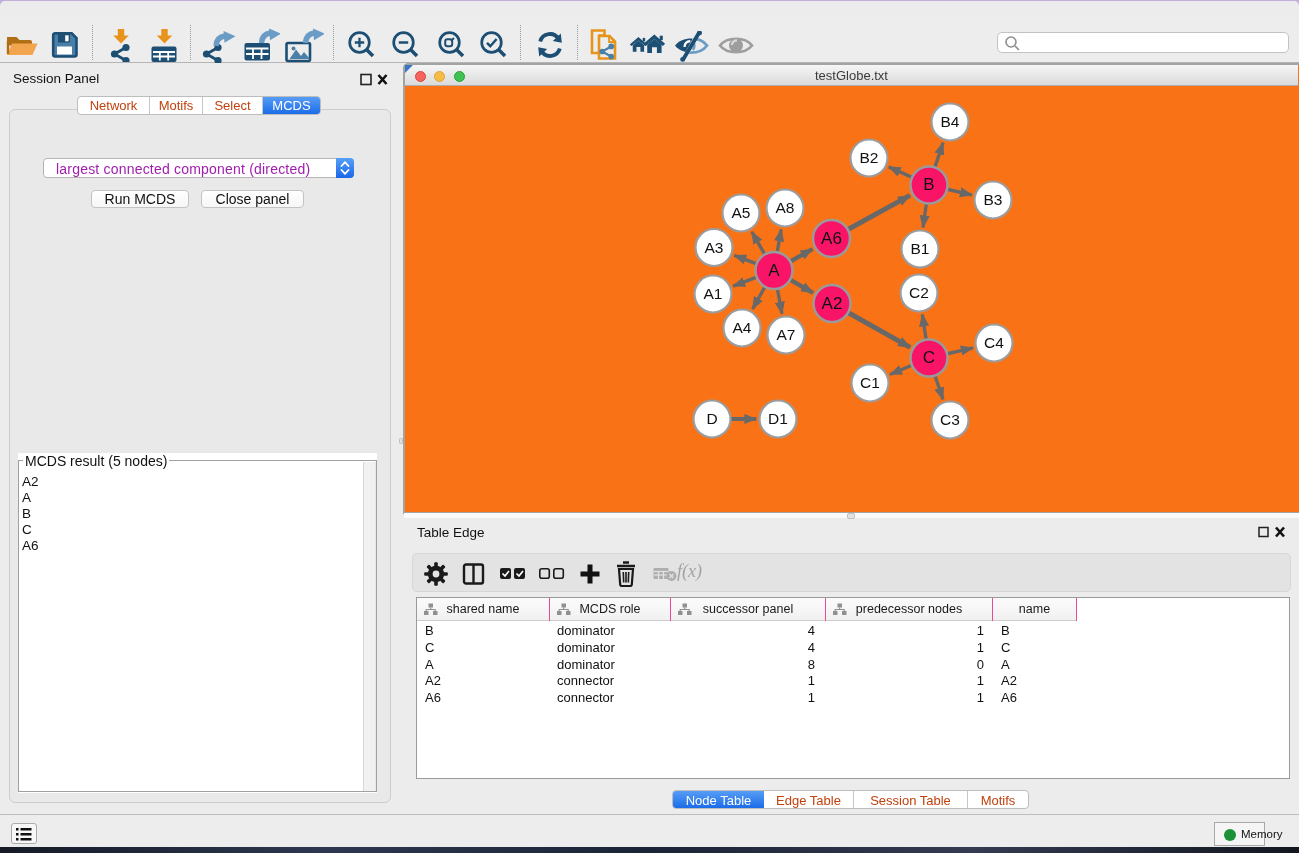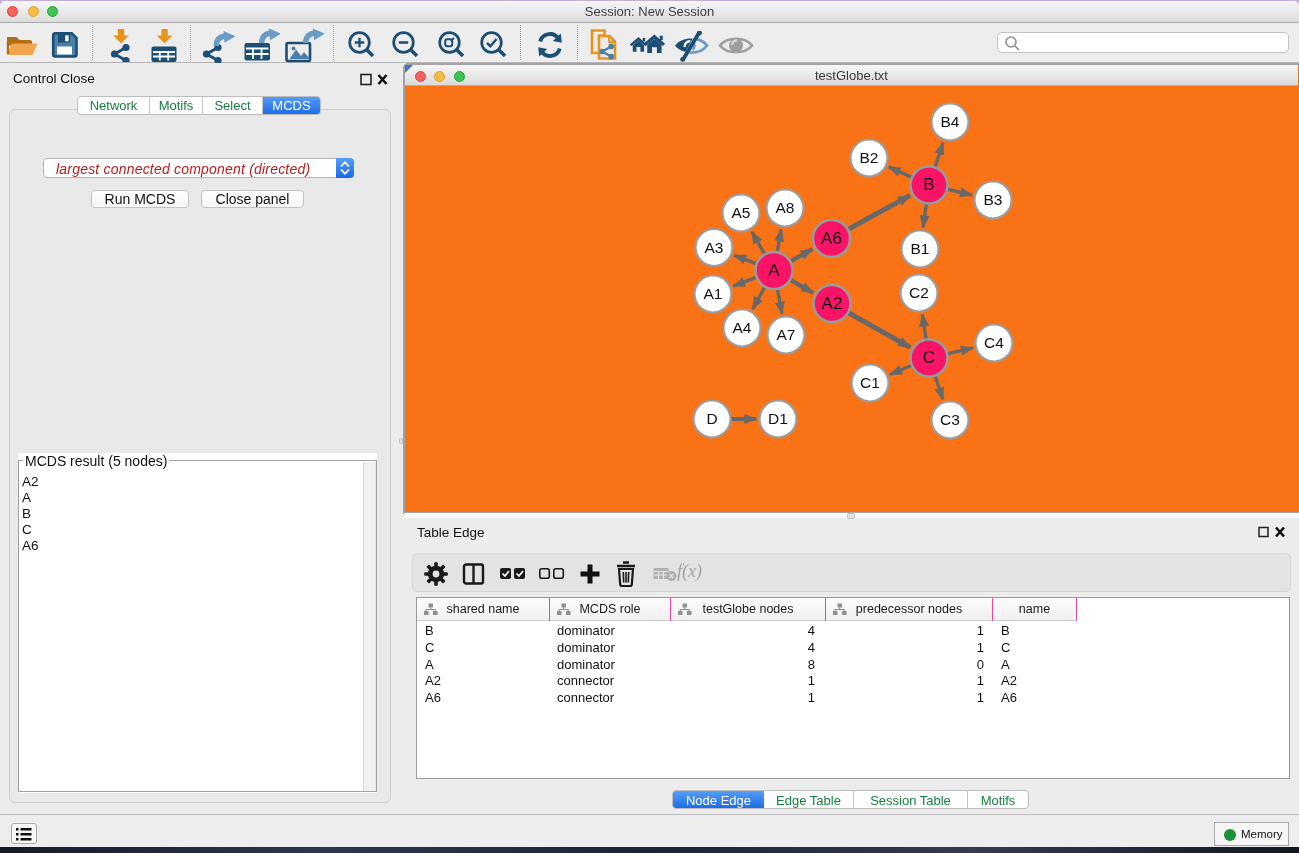--- a/index.html
+++ b/index.html
@@ -19,36 +19,36 @@
 .tl { position:absolute; width:11px; height:11px; border-radius:50%; top:5px; }
 #toolbar { position:absolute; left:0; top:22px; width:1299px; height:40px; background:#ededed; border-bottom:1px solid #b5b5b5; }
 .sep { position:absolute; top:2px; height:35px; width:0; border-left:1px dotted #9a9a9a; }
 #searchbox { position:absolute; left:997px; top:9px; width:292px; height:21px; background:#fff; border:1px solid #c2c2c2; border-radius:5px; }
 #statusbar { position:absolute; left:0; top:813px; width:1299px; height:32px; background:#ededed; border-top:1px solid #bdbdbd; }
 #wallpaper { position:absolute; left:0; top:847px; width:1299px; height:6px; background:linear-gradient(90deg,#151a26,#2d3750 25%,#1b2336 50%,#343b52 75%,#12161f); }
 
 #cp-title { position:absolute; left:13px; top:70px; font-size:13.5px; color:#111; }
 #cp-pane { position:absolute; left:9px; top:108px; width:382px; height:694px; background:#e9e9e9; border:1px solid #cdcdcd; border-radius:6px; }
 .tabgrp { position:absolute; display:flex; border:1px solid #bdbdbd; border-radius:4px; background:#fff; overflow:hidden; height:19px; }
-.tabgrp .tab { font-size:13px; color:#15803d; text-align:center; line-height:17px; border-right:1px solid #c6c6c6; }
+.tabgrp .tab { font-size:13px; color:#c2410c; text-align:center; line-height:17px; border-right:1px solid #c6c6c6; }
 .tabgrp .tab:last-child { border-right:none; }
 .tabgrp .tab.sel { background:linear-gradient(#569df6,#1c6ce8); color:#fff; border-right:none; }
 #cp-tabs { left:77px; top:95px; }
 #opt-label { position:absolute; left:10px; top:134px; width:374px; text-align:center; font-size:14px; color:#111; }
 #dropdown { position:absolute; left:43px; top:157px; width:311px; height:20px; background:#fff; border:1px solid #b6b6b6; border-radius:4px; }
-#dropdown .txt { position:absolute; left:12px; top:1.5px; font-size:14px; letter-spacing:0.2px; color:#b91c1c;font-style:italic; }
+#dropdown .txt { position:absolute; left:12px; top:1.5px; font-size:14px; letter-spacing:0.2px; color:#a21caf; }
 #dropdown .step { position:absolute; right:-1px; top:-1px; width:18px; height:20px; border-radius:0 4px 4px 0; background:linear-gradient(#56a0f8,#1a66e8); }
 .btn { position:absolute; height:18px; background:linear-gradient(#ffffff,#f6f6f6); border:1px solid #c3c3c3; border-radius:4px; font-size:14px; color:#111; text-align:center; line-height:16px; }
 #fieldset { position:absolute; left:18px; top:452px; width:359px; height:340px; background:#fff; }
 #fieldset .bord { position:absolute; left:0px; top:7px; width:359px; height:332px; border:1px solid #a0a0a0; }
 #fieldset .legend { position:absolute; left:5px; top:0px; background:#fff; padding:0 2px; font-size:14px; color:#111; }
 #fieldset .items { position:absolute; left:4px; top:21px; font-size:13.5px; color:#111; line-height:16px; }
 #fieldset .sbar { position:absolute; right:1.5px; top:9px; width:13px; height:329px; background:#f1f1f1; border-left:1px solid #d8d8d8; border-right:1px solid #e8e8e8; }
 #listbtn { position:absolute; left:11px; top:822px; width:26px; height:21px; background:#f7f7f7; border:1px solid #ababab; border-radius:3px; }
-#membtn { position:absolute; left:1214px; top:821px; width:75px; height:24px; background:#f5f5f5; border:1px solid #a8a8a8; }
+#membtn { position:absolute; left:1214px; top:821px; width:51px; height:24px; background:#f5f5f5; border:1px solid #a8a8a8; }
 #membtn .dot { position:absolute; left:9px; top:6px; width:12px; height:12px; border-radius:50%; background:#1d9136; }
 #membtn .t { position:absolute; left:26px; top:5px; font-size:11.5px; color:#111; }
 
 #netwin { position:absolute; left:403px; top:62px; width:952px; height:451px; background:#f97316; border:2px solid #a3a3a3; border-radius:5px 0 0 0; }
 #nw-title { position:absolute; left:0; top:0; width:893px; height:21px; background:linear-gradient(#f6f6f6,#dadada); border-bottom:1px solid #aeaeae; border-radius:5px 0 0 0; }
 #nw-title .title { position:absolute; left:0; right:0; top:3px; text-align:center; font-size:13px; color:#3a3a3a; }
 
 #tp-title { position:absolute; left:417px; top:524px; font-size:13.5px; color:#111; }
 #tp-toolbar { position:absolute; left:412px; top:552px; width:879px; height:39px; background:#e3e3e3; border:1px solid #d6d6d6; border-radius:5px; }
 #tbl { position:absolute; left:416px; top:596px; width:874px; height:182px; background:#fff; border:1px solid #9a9a9a; }
@@ -57,26 +57,20 @@
 #tbl .hc .lbl { position:absolute; left:0; right:0; top:4px; text-align:center; font-size:12.5px; color:#1a1a1a; }
 #tbl .cell { position:absolute; font-size:13px; color:#111; }
 .hicon { position:absolute; left:7px; top:5px; }
 #tp-tabs { left:672px; top:789px; }
 #tp-tabs .tab { line-height:19px; }
 .fx { font-family:"Liberation Serif", serif; font-style:italic; font-size:18px; color:#a3a3a3; }
 </style>
 </head>
 <body>
 <div id="win">
-  <div id="titlebar">
-    <div class="tl" style="left:7px; top:4.5px; background:#f4635e; border:0.5px solid #e1443e;"></div>
-    <div class="tl" style="left:27.5px; top:4.5px; background:#f5bd45; border:0.5px solid #e0a330;"></div>
-    <div class="tl" style="left:47px; top:4.5px; background:#3ec254; border:0.5px solid #2aa23a;"></div>
-    <div class="title">Session: New Session</div>
-  </div>
   <div id="toolbar">
     <svg style="position:absolute;left:5px;top:9px" width="33" height="26">
         <path d="M2 5 h9.5 l3 3 h10.5 a2 2 0 0 1 2 2 v3.5 h-25 z" fill="#b06f15"></path>
         <path d="M2 23 L7 11.5 h25.5 L27.5 23 z" fill="#f2a44e"></path>
         <path d="M3 22 L3 9" stroke="#b06f15" stroke-width="2.4"></path>
       </svg>
     <svg style="position:absolute;left:51px;top:8px" width="27" height="27">
         <path d="M2.2 4.2 a2 2 0 0 1 2-2 h16.5 l4.8 4.8 v16.5 a2 2 0 0 1 -2 2 h-19.3 a2 2 0 0 1 -2 -2 z" fill="#4a7fa8" stroke="#1d4e73" stroke-width="2.6"></path>
         <path d="M7 3 h12 v8.5 h-12 z" fill="#1d4e73"></path>
         <rect x="14.2" y="4.3" width="3.4" height="6" fill="#fff"></rect>
@@ -208,21 +202,21 @@
     <div class="sep" style="left:520px"></div>
     <div class="sep" style="left:577px"></div>
     <div id="searchbox">
         <svg width="20" height="19" style="position:absolute;left:5px;top:1px">
           <circle cx="8" cy="8" r="5" fill="none" stroke="#8e8e8e" stroke-width="1.6"></circle>
           <line x1="12" y1="12" x2="16" y2="16" stroke="#8e8e8e" stroke-width="1.6"></line>
         </svg>
       </div>
   </div>
 
-  <div id="cp-title">Control Close</div>
+  <div id="cp-title">Session Panel</div>
   <svg class="abs" style="left:360px;top:72px" width="30" height="14">
       <rect x="1" y="1.5" width="10" height="10" fill="none" stroke="#222" stroke-width="1.6"></rect>
       <path d="M18.5 2 L26.5 11 M26.5 2 L18.5 11" stroke="#111" stroke-width="2.6"></path>
     </svg>
   <div id="cp-pane"></div>
   <div class="tabgrp" id="cp-tabs">
     <div class="tab" style="width:72px">Network</div>
     <div class="tab" style="width:53px">Motifs</div>
     <div class="tab" style="width:60px">Select</div>
     <div class="tab sel" style="width:57px">MCDS</div>
@@ -417,21 +411,21 @@
         <svg class="hicon" width="14" height="13">
           <g fill="#909090">
             <rect x="4.5" y="0.5" width="4.5" height="4"></rect>
             <rect x="0" y="8" width="4.5" height="4"></rect>
             <rect x="9" y="8" width="4.5" height="4"></rect>
           </g>
           <g stroke="#909090" stroke-width="1.1" fill="none">
             <path d="M6.7 4.5 v2 M2.2 8 v-1.5 h9 V8"></path>
           </g>
         </svg>
-        <div class="lbl">testGlobe nodes</div>
+        <div class="lbl">successor panel</div>
       </div>
     <div class="hc" style="left:409px; width:167px;">
         <svg class="hicon" width="14" height="13">
           <g fill="#909090">
             <rect x="4.5" y="0.5" width="4.5" height="4"></rect>
             <rect x="0" y="8" width="4.5" height="4"></rect>
             <rect x="9" y="8" width="4.5" height="4"></rect>
           </g>
           <g stroke="#909090" stroke-width="1.1" fill="none">
             <path d="M6.7 4.5 v2 M2.2 8 v-1.5 h9 V8"></path>
@@ -462,21 +456,21 @@
     <div class="cell" style="left:254px;top:75.4px;width:144px;text-align:right">1</div>
     <div class="cell" style="left:409px;top:75.4px;width:158px;text-align:right">1</div>
     <div class="cell" style="left:584px;top:75.4px">A2</div>
     <div class="cell" style="left:8px;top:92.2px">A6</div>
     <div class="cell" style="left:140px;top:92.2px">connector</div>
     <div class="cell" style="left:254px;top:92.2px;width:144px;text-align:right">1</div>
     <div class="cell" style="left:409px;top:92.2px;width:158px;text-align:right">1</div>
     <div class="cell" style="left:584px;top:92.2px">A6</div>
   </div>
   <div class="tabgrp" id="tp-tabs">
-    <div class="tab sel" style="width:91px">Node Edge</div>
+    <div class="tab sel" style="width:91px">Node Table</div>
     <div class="tab" style="width:90px">Edge Table</div>
     <div class="tab" style="width:114px">Session Table</div>
     <div class="tab" style="width:60px">Motifs</div>
   </div>
 
   <div id="statusbar"></div>
   <div id="listbtn">
       <svg width="24" height="19" style="position:absolute;left:4px;top:3px">
         <g fill="#111">
           <rect x="0" y="1" width="2.5" height="2.5"></rect>

